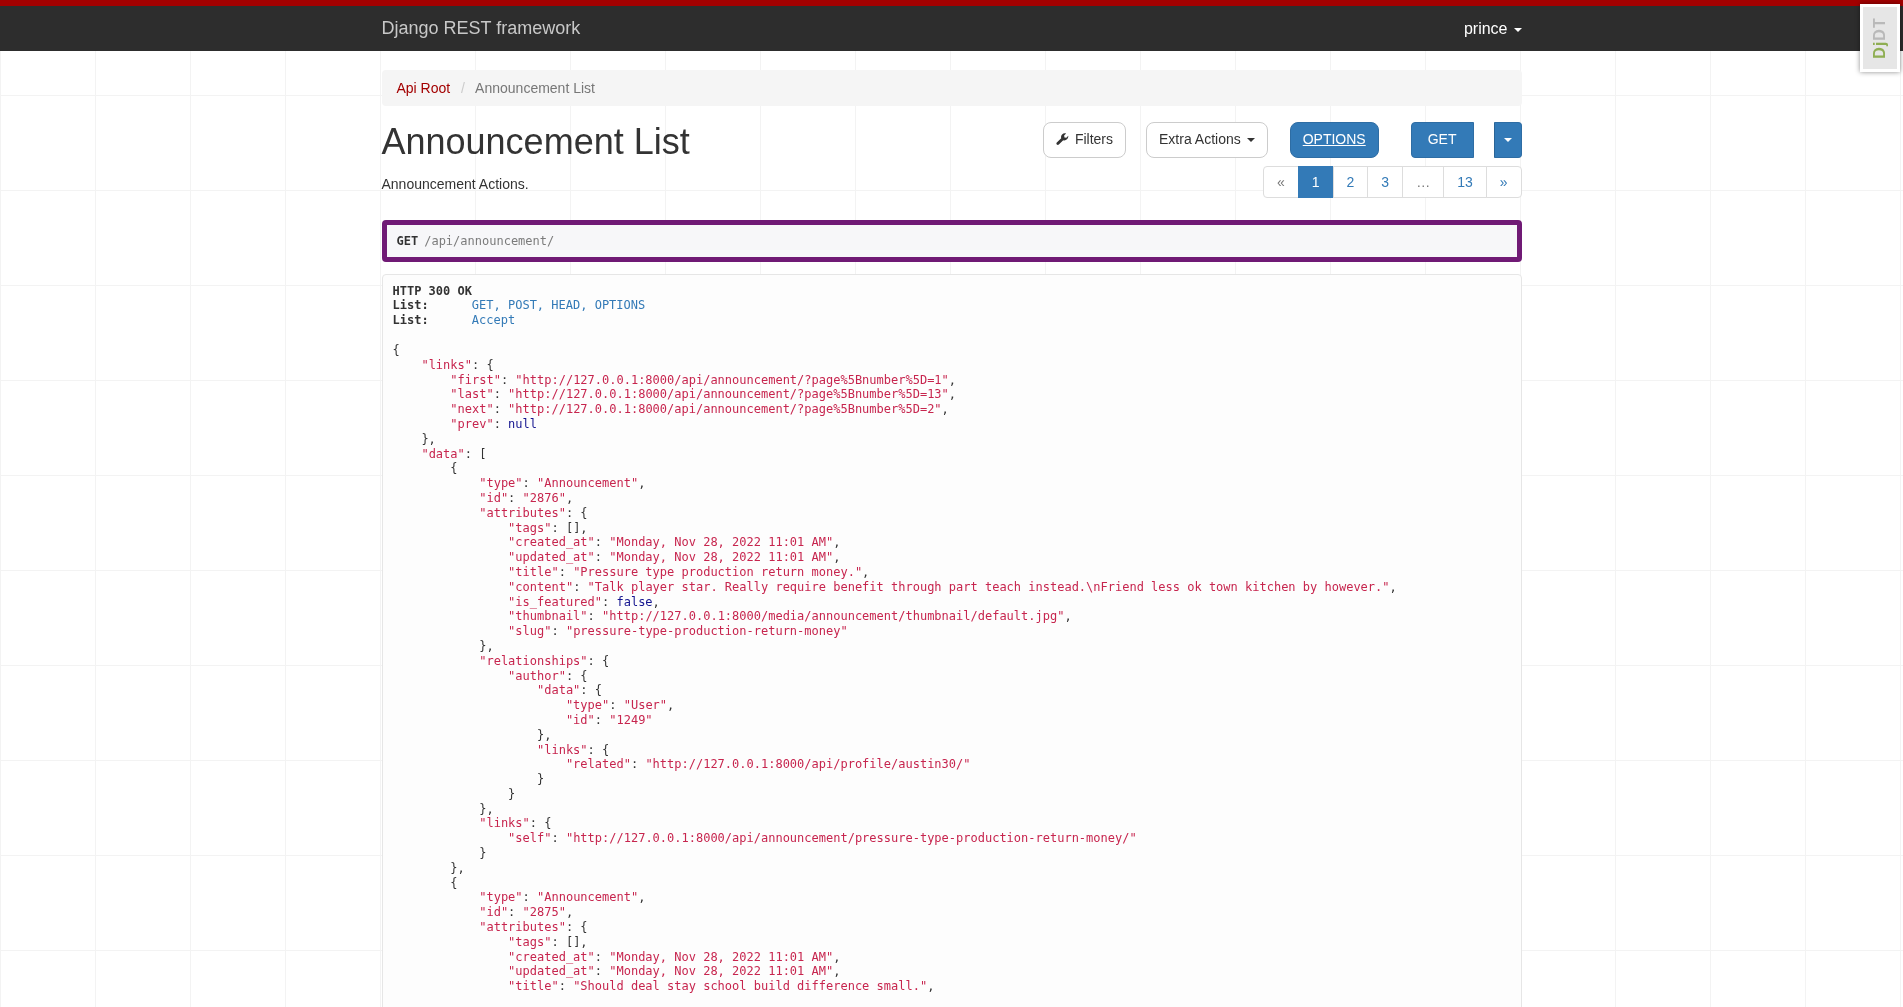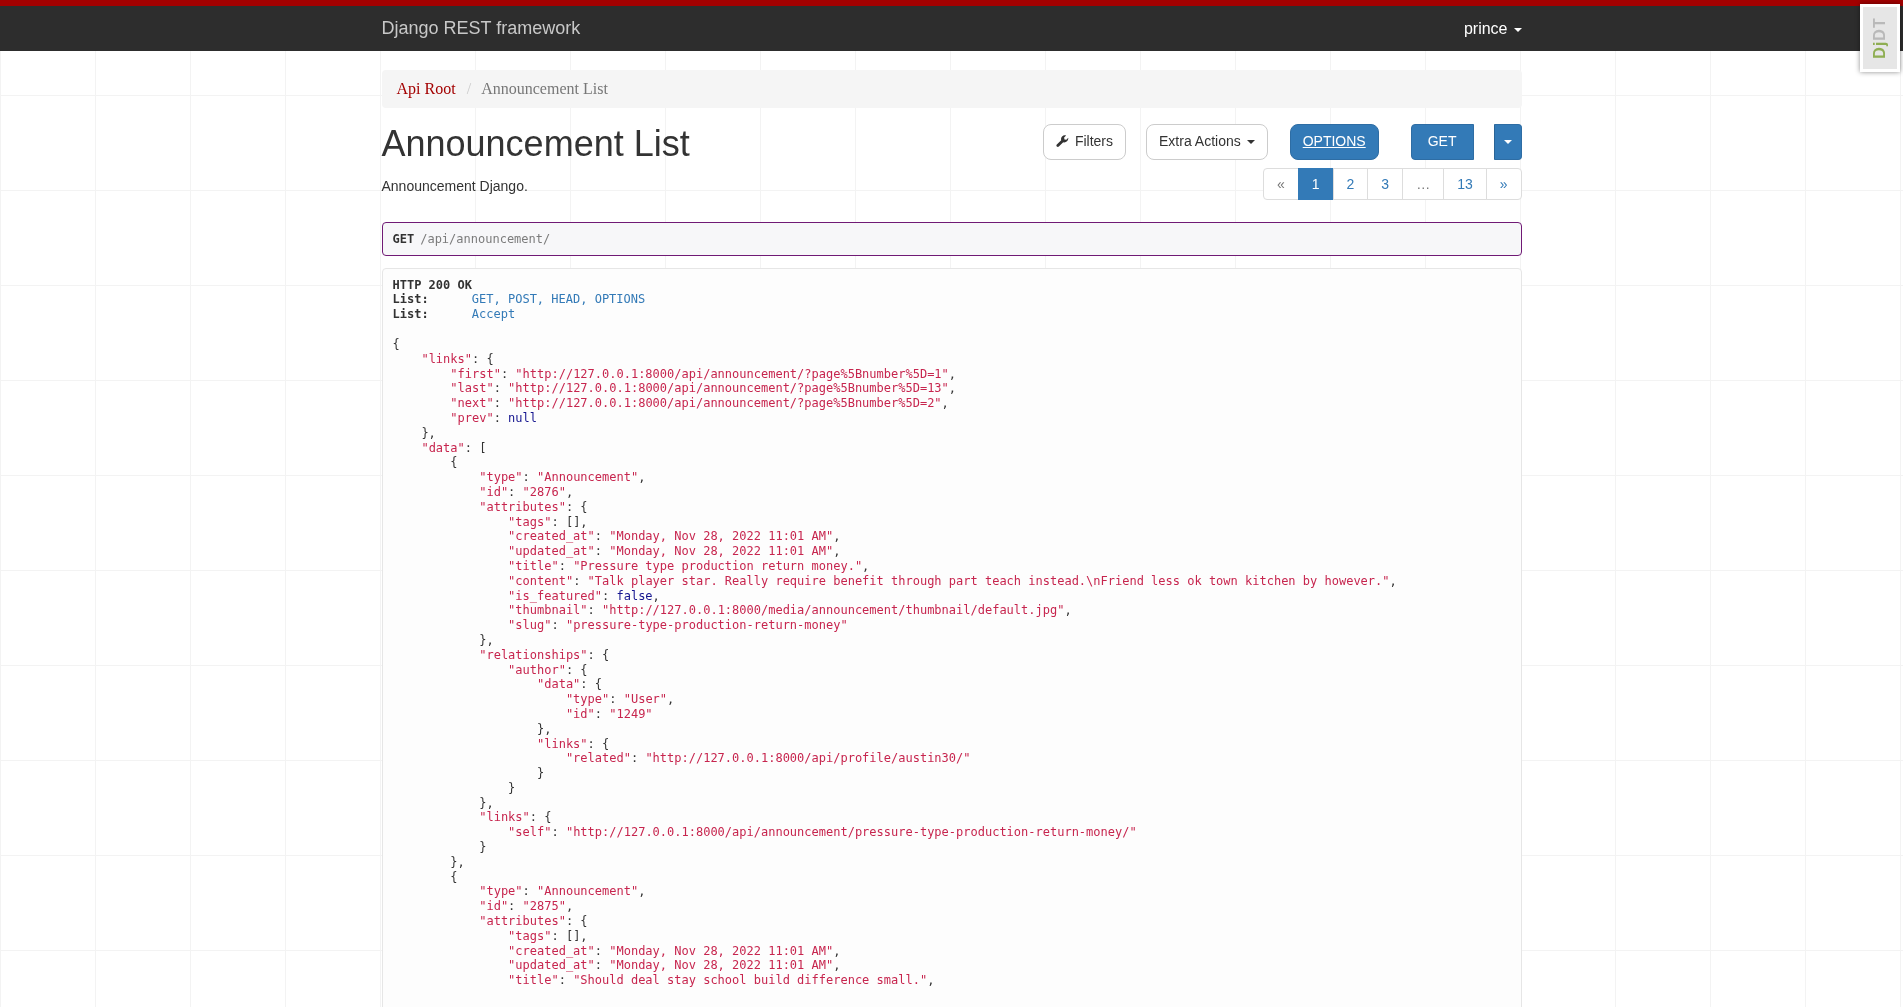--- a/index.html
+++ b/index.html
@@ -23,21 +23,21 @@
 
   .djdt-handle { position: absolute; top: 4px; right: 3px; width: 40px; height: 68px;
     background: #e6e6e6; border: 3px solid #fff; box-shadow: 0 0 5px rgba(0,0,0,.45);
     display: flex; align-items: center; justify-content: center; cursor: pointer; z-index: 50; }
   .djdt-text { transform: rotate(-90deg); font-weight: bold; font-size: 16px; letter-spacing: 1px; white-space: nowrap; }
   .djdt-text .dj { color: #8fae53; }
   .djdt-text .dt { color: #b9b9b9; }
 
   .container { width: 1170px; margin: 0 auto; padding: 0 15px; }
 
-  .breadcrumb { margin-top: 19px; background: #f5f5f5; border-radius: 4px; padding: 10px 15px; font-size: 16px; font-family: Liberation Serif, serif; }
+  .breadcrumb { margin-top: 19px; background: #f5f5f5; border-radius: 4px; padding: 10px 15px; font-size: 14px; }
   .breadcrumb a { color: #a30000; text-decoration: none; cursor: pointer; }
   .breadcrumb .sep { color: #ccc; margin: 0 7px; }
   .breadcrumb .active { color: #777; }
 
   .header-row { display: flex; justify-content: space-between; align-items: flex-start; margin-top: 16px; }
   h1 { margin: 0; font-size: 36px; font-weight: 500; color: #333; line-height: 1.1; }
 
   .btn { display: inline-flex; align-items: center; padding: 7px 12px; font-size: 14px; line-height: 1.42;
          border-radius: 8px; border: 1px solid transparent; background: #fff; cursor: pointer;
          font-family: inherit; color: #333; white-space: nowrap; }
@@ -56,21 +56,21 @@
   .description { font-size: 14px; color: #333; margin-top: 10px; }
 
   .pagination { display: inline-flex; font-size: 14px; }
   .page-item { padding: 7px 13px; border: 1px solid #ddd; background: #fff; color: #337ab7;
                margin-left: -1px; cursor: pointer; text-decoration: none; }
   .page-item:first-child { border-radius: 4px 0 0 4px; margin-left: 0; }
   .page-item:last-child { border-radius: 0 4px 4px 0; }
   .page-item.active { background: #337ab7; border-color: #337ab7; color: #fff; }
   .page-item.disabled { color: #777; cursor: default; }
 
-  .request-line { margin-top: 22px; background: #f7f7f9; border: 1px solid #701a75; border-radius: 4px;
+  .request-line { margin-top: 22px; background: #f7f7f9; border: 5px solid #701a75; border-radius: 4px;
                   padding: 9px 10px; font-family: "DejaVu Sans Mono", monospace; font-size: 12px; }
   .request-line .method { color: #333; font-weight: bold; margin-right: 6px; }
   .request-line .path { color: #7b7b7b; }
 
   .response-panel { margin-top: 12px; background: #fdfdfd; border: 1px solid #e6e6e6; border-radius: 4px;
                     padding: 9px 10px; height: 780px; overflow: hidden;
                     font-family: "DejaVu Sans Mono", monospace; font-size: 12px; line-height: 14.8px; color: #333; }
   .status-line { font-weight: bold; }
   .hdr-name { font-weight: bold; color: #333; }
   .hdr-val { color: #337ab7; margin-left: 36px; }
@@ -121,38 +121,38 @@
       <span class="btn-group ml-xl">
         <button class="btn btn-primary btn-main">GET</button>
         <button class="btn btn-primary btn-caret">
             <span class="caret" style="margin-left:0"></span>
           </button>
       </span>
     </div>
   </div>
 
   <div class="sub-row">
-    <div class="description">Announcement Django.</div>
+    <div class="description">Announcement Actions.</div>
     <div class="pagination">
         <a class="page-item disabled">«</a>
         <a class="page-item active">1</a>
         <a class="page-item">2</a>
         <a class="page-item">3</a>
         <a class="page-item disabled">…</a>
         <a class="page-item">13</a>
         <a class="page-item">»</a>
       </div>
   </div>
 
   <div class="request-line">
     <span class="method">GET</span><span class="path">/api/announcement/</span>
   </div>
 
   <div class="response-panel">
-    <div class="status-line">HTTP 200 OK</div>
+    <div class="status-line">HTTP 300 OK</div>
     <div>
         <div><span class="hdr-name">List:</span><span class="hdr-val"> GET, POST, HEAD, OPTIONS</span></div>
         <div><span class="hdr-name">List:</span><span class="hdr-val"> Accept</span></div>
       </div>
     <div class="response-body">{
     <span class="tok-str">"links"</span>: {
         <span class="tok-str">"first"</span>: <span class="tok-str">"http://127.0.0.1:8000/api/announcement/?page%5Bnumber%5D=1"</span>,
         <span class="tok-str">"last"</span>: <span class="tok-str">"http://127.0.0.1:8000/api/announcement/?page%5Bnumber%5D=13"</span>,
         <span class="tok-str">"next"</span>: <span class="tok-str">"http://127.0.0.1:8000/api/announcement/?page%5Bnumber%5D=2"</span>,
         <span class="tok-str">"prev"</span>: <span class="tok-kw">null</span>

